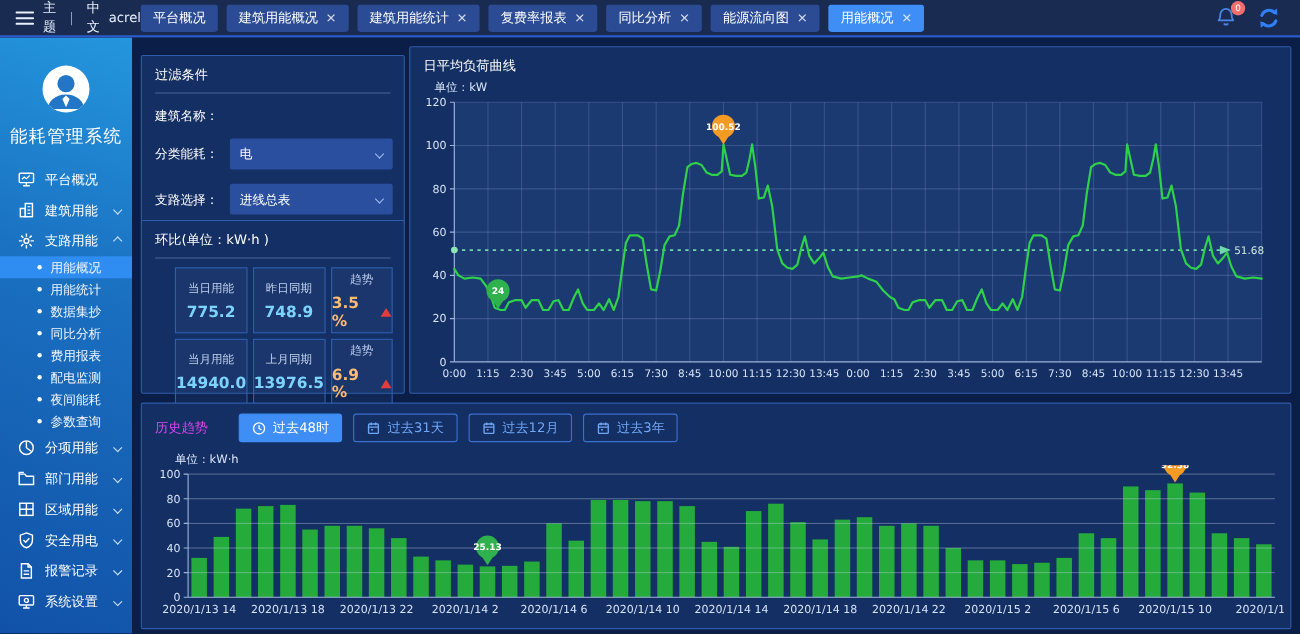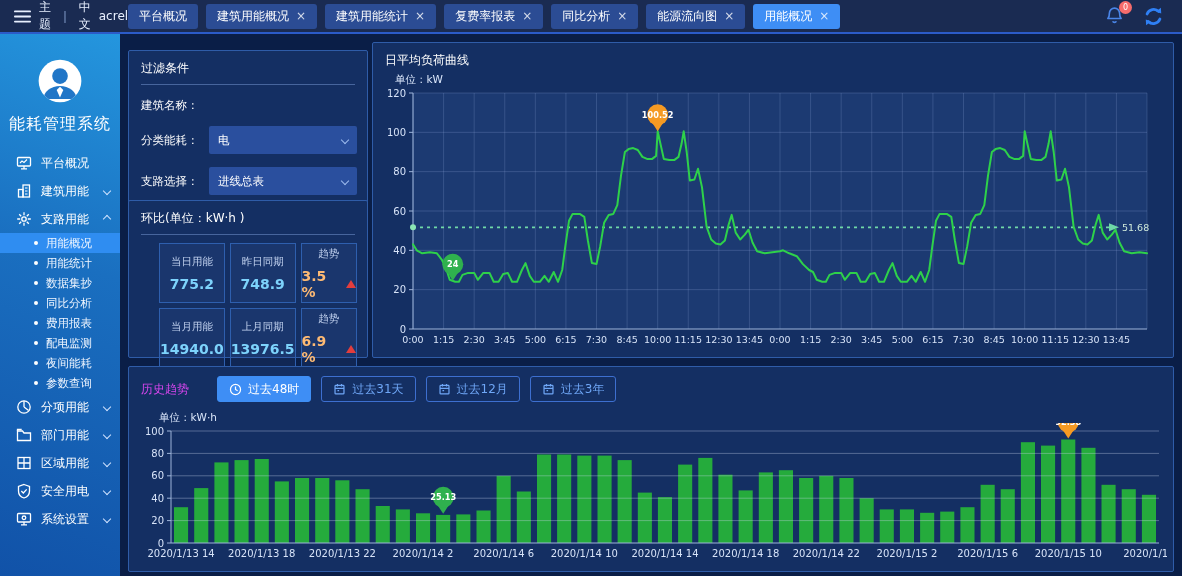--- a/index.html
+++ b/index.html
@@ -267,20 +267,30 @@
           <span class="chev down"></span>
         </div>
         <div class="m-item">
           <span class="ic">
             <svg viewBox="0 0 16 16" fill="none" stroke="#fff" stroke-width="1.3">
               <path d="M8 1.5l5.5 2v4.4c0 3.5-2.3 6.1-5.5 7.1-3.2-1-5.5-3.6-5.5-7.1V3.5z"></path>
               <path d="M5.3 8l2 2 3.4-3.6"></path>
             </svg>
           </span>
           <span>安全用电</span>
+          <span class="chev down"></span>
+        </div>
+        <div class="m-item">
+          <span class="ic">
+            <svg viewBox="0 0 16 16" fill="none" stroke="#fff" stroke-width="1.3">
+              <path d="M3.5 1.5h6l3 3v10h-9z"></path>
+              <path d="M9.5 1.5v3h3M5.5 8h5M5.5 11h5"></path>
+            </svg>
+          </span>
+          <span>报警记录</span>
           <span class="chev down"></span>
         </div>
         <div class="m-item">
           <span class="ic">
             <svg viewBox="0 0 16 16" fill="none" stroke="#fff" stroke-width="1.3">
               <rect x="1.5" y="2.5" width="13" height="8.5" rx="1"></rect>
               <circle cx="8" cy="6.8" r="1.8"></circle>
               <path d="M8 11v2.5M5 13.8h6"></path>
             </svg>
           </span>

